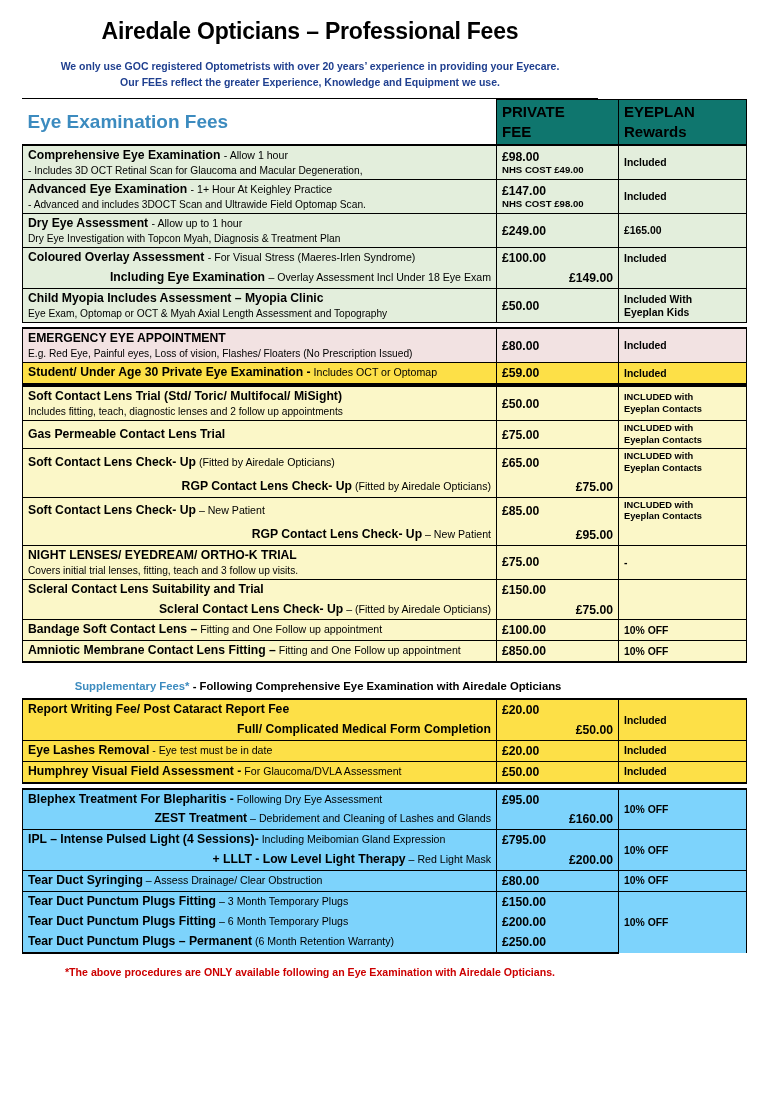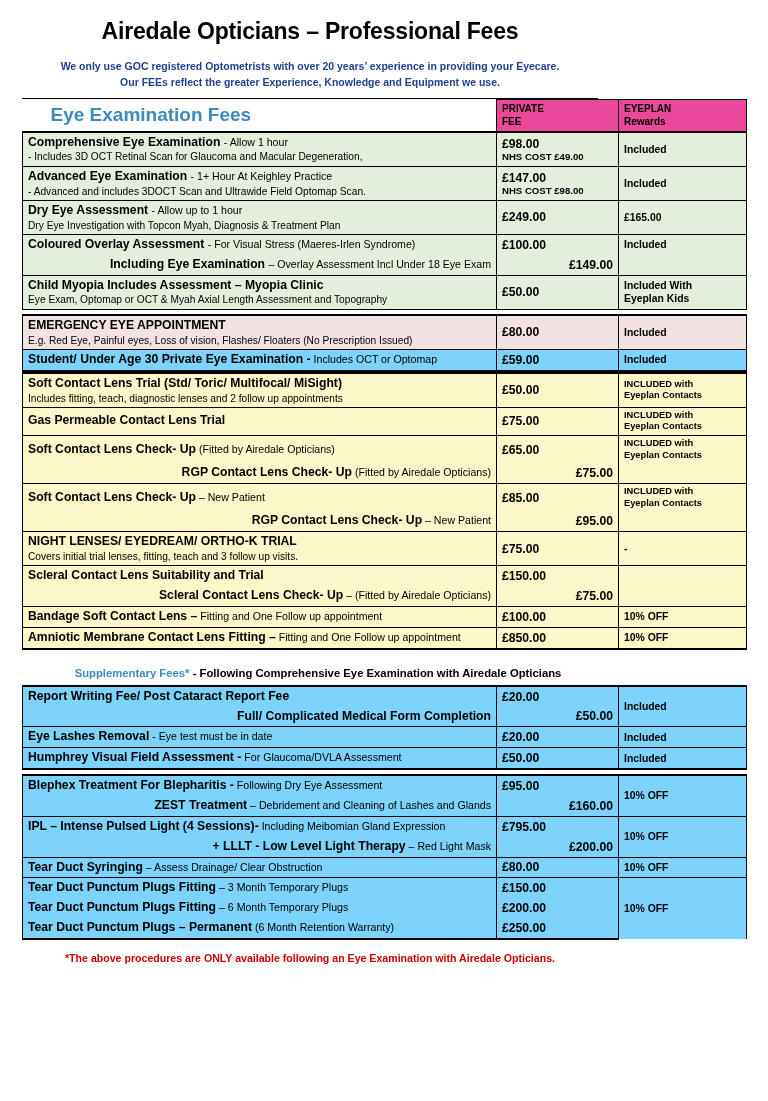--- a/index.html
+++ b/index.html
@@ -61,36 +61,35 @@
 
   
   .hdr-left {
     border: none;
     padding-left: 3px;
   }
   .hdr-title {
     color: #3c8bbf;
     font-size: 19px;
     font-weight: bold;
-    margin-left: 23px;
   }
   .hdr-cell {
     border: 1px solid #000;
-    background: #ec4899;
-    font-size: 10px;
+    background: #0f766e;
+    font-size: 15px;
     font-weight: bold;
     line-height: 1.35;
     padding: 6px 2px;
   }
 
   .green td { background: #e3eedc; }
   .pink td  { background: #f2e2e2; }
   .yellow td{ background: #fbf7c8; }
   .blue td  { background: #7dd3fc; }
-  .grey td  { background: #7dd3fc; }
+  .grey td  { background: #fde047; }
 
   .bx { border: 1px solid #000; }
   .bx-t { border-top: 1px solid #000; }
   .bx-b { border-bottom: 1px solid #000; text-align: right; }
   .bx-l { border-left: 1px solid #000; }
   .bx-r { border-right: 1px solid #000; }
   .thick-b { border-bottom: 2.5px solid #000; }
   .thick-t { border-top: 2.5px solid #000; }
 
   .d1 {

